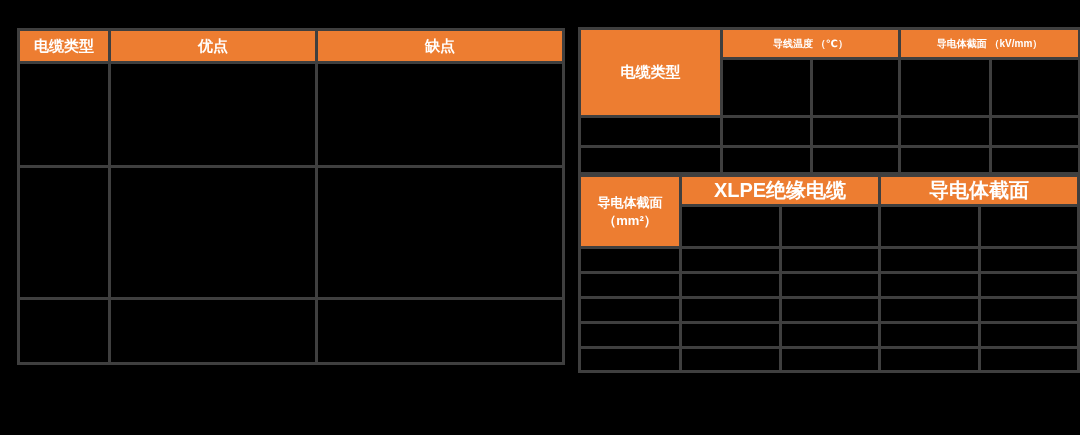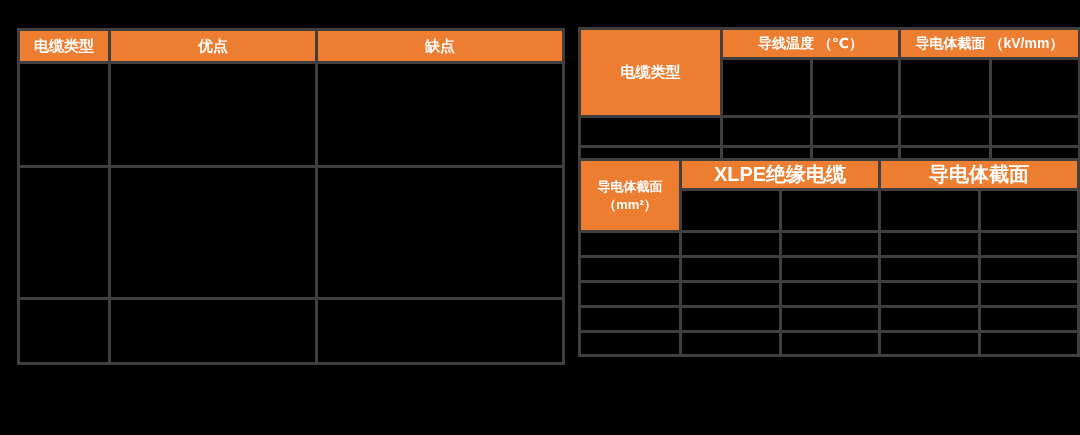--- a/index.html
+++ b/index.html
@@ -13,23 +13,23 @@
     overflow:hidden;
   }
   td.hdr {
     background:#ED7D31; color:#ffffff; font-weight:bold;
     text-align:center; vertical-align:middle;
     border-color:#3f3f3f;
   }
   .t-left { left:17px; top:28px; width:545px; }
   .t-left td.hdr { font-size:15px; }
   .t-topright { left:578px; top:27px; width:500px; }
-  .t-topright td.hdr { font-size:14px; }
+  .t-topright td.hdr { font-size:10px; }
   .t-topright td.corner { font-size:15px; }
-  .t-botright { left:578px; top:158px; width:499px; }
+  .t-botright { left:578px; top:174px; width:499px; }
   .t-botright td.hdr { font-size:20px; }
   .t-botright td.corner { font-size:13px; line-height:1.35; }
   .corner-line { display:block; }
 </style>
 </head>
 <body>
 
 <div class="canvas">
 
   <table class="t-left">

